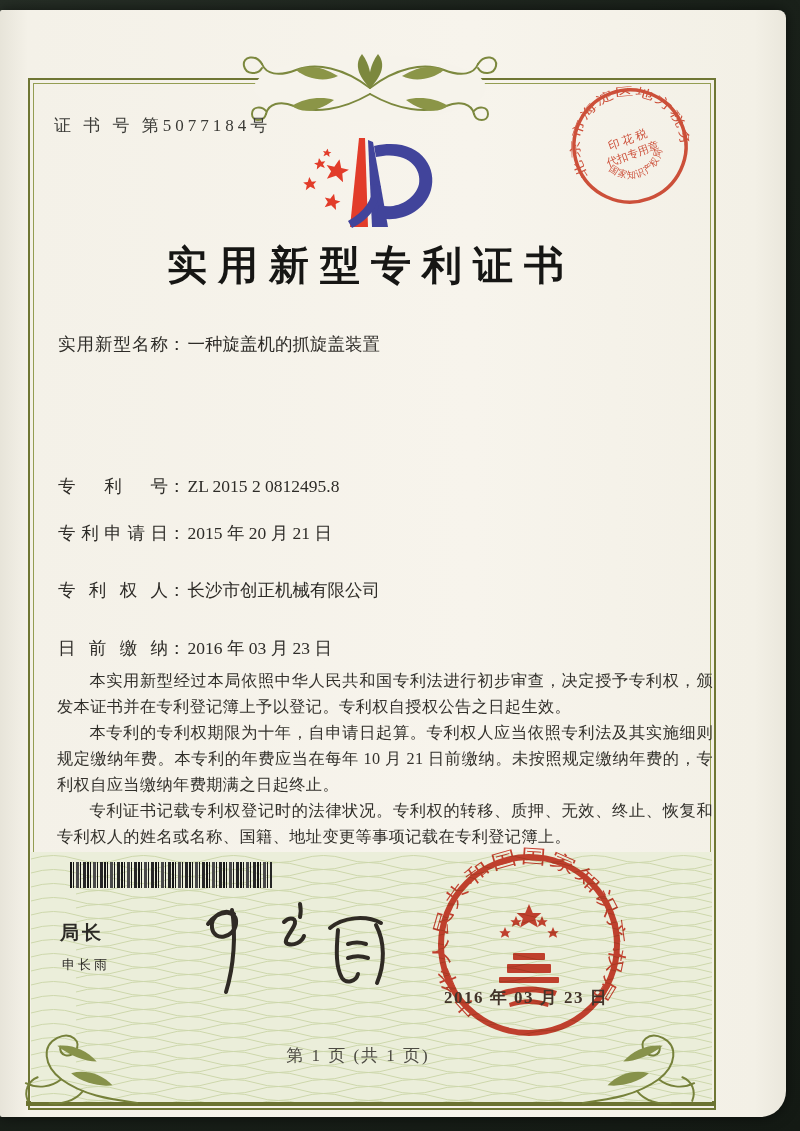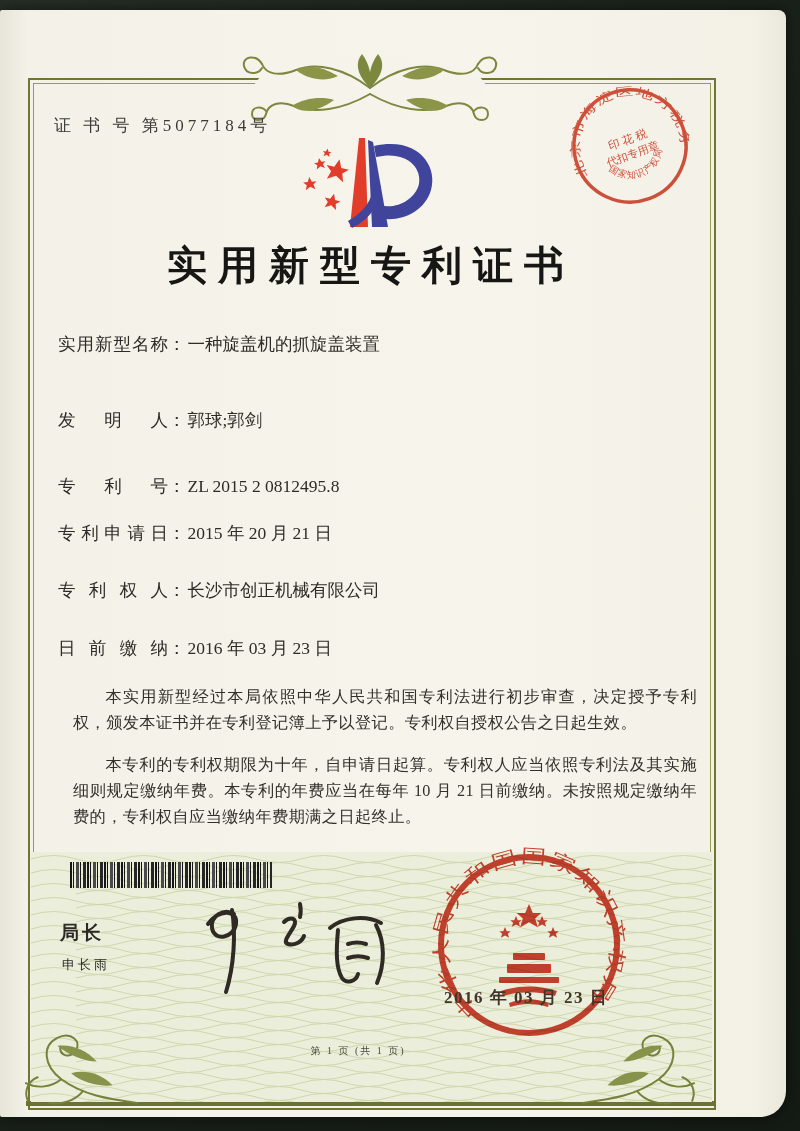--- a/index.html
+++ b/index.html
@@ -40,42 +40,42 @@
     font-size:40px;font-weight:600;color:#161614;letter-spacing:11px;
   }
   .field-row{position:absolute;left:58px;font-size:17.5px;color:#2e2c28;white-space:nowrap;}
   .field-row .flabel{display:inline-block;width:110px;text-align:justify;text-align-last:justify;vertical-align:top;}
   .field-row .fcolon{display:inline-block;margin-right:2px;}
   .r0{top:322px}.r1{top:398px}.r2{top:464px}.r3{top:511px}.r4{top:568px}.r5{top:626px}
   .paras{
     position:absolute;left:57px;top:658px;width:656px;
     font-size:16.2px;line-height:26px;color:#32302b;text-align:justify;letter-spacing:.4px;
   }
-  .paras p{margin:16px;text-indent:2em;}
+  .paras p{margin:0;text-indent:2em;}
   .barcode{
     position:absolute;left:70px;top:852px;width:202px;height:26px;
     background:repeating-linear-gradient(90deg,
       #161616 0px,#161616 2px,transparent 2px,transparent 3px,
       #161616 3px,#161616 4px,transparent 4px,transparent 6px,
       #4a4a4a 6px,#4a4a4a 9px,transparent 9px,transparent 10px,
       #161616 10px,#161616 11px,transparent 11px,transparent 13px,
       #262626 13px,#262626 16px,transparent 16px,transparent 17px);
   }
   .signer-role{position:absolute;left:60px;top:910px;font-size:19px;color:#2c2a26;letter-spacing:3px;font-weight:bold;}
   .signer-name{position:absolute;left:62px;top:946px;font-size:13px;color:#2c2a26;letter-spacing:3px;}
   .signature{position:absolute;left:180px;top:884px;width:220px;height:106px;}
   .seal{position:absolute;left:429px;top:835px;width:200px;height:200px;
     mix-blend-mode:multiply;opacity:.93;}
   .seal-date{
     position:absolute;left:444px;top:976px;font-size:17px;color:#42342a;
     letter-spacing:1.5px;z-index:6;font-weight:600;
   }
   .footer{
     position:absolute;left:28px;top:1034px;width:660px;text-align:center;
-    font-size:10px;color:#4c4a42;letter-spacing:2px;z-index:5;
+    font-size:17px;color:#4c4a42;letter-spacing:2px;z-index:5;
   }
   .z2{z-index:2}.z3{z-index:3}
 </style>
 </head>
 <body>
 
 <div class="paper">
 
   <div class="frame">
     <div class="frame-inner"></div>
@@ -168,39 +168,37 @@
       <use href="#star" x="-10" y="-10" width="20" height="20" transform="translate(30 62) scale(0.7) rotate(-6)"></use>
       <use href="#star" x="-10" y="-10" width="20" height="20" transform="translate(52 80) scale(0.85) rotate(14)"></use>
     </g>
   </svg>
 
   <div class="title">实用新型专利证书</div>
 
   <div class="field-row r0">
     <span class="flabel">实用新型名称</span><span class="fcolon">：</span><span class="fvalue">一种旋盖机的抓旋盖装置</span>
   </div>
-  <div class="field-row r1">
-    <span class="flabel">发明人</span><span class="fcolon">：</span><span class="fvalue">郭球;郭剑</span>
-  </div>
   <div class="field-row r2">
     <span class="flabel">专利号</span><span class="fcolon">：</span><span class="fvalue">ZL 2015 2 0812495.8</span>
   </div>
   <div class="field-row r3">
     <span class="flabel">专利申请日</span><span class="fcolon">：</span><span class="fvalue">2015 年 20 月 21 日</span>
   </div>
   <div class="field-row r4">
     <span class="flabel">专利权人</span><span class="fcolon">：</span><span class="fvalue">长沙市创正机械有限公司</span>
   </div>
   <div class="field-row r5">
     <span class="flabel">日前缴纳</span><span class="fcolon">：</span><span class="fvalue">2016 年 03 月 23 日</span>
   </div>
 
   <div class="paras">
     <p>本实用新型经过本局依照中华人民共和国专利法进行初步审查，决定授予专利权，颁发本证书并在专利登记簿上予以登记。专利权自授权公告之日起生效。</p>
     <p>本专利的专利权期限为十年，自申请日起算。专利权人应当依照专利法及其实施细则规定缴纳年费。本专利的年费应当在每年 10 月 21 日前缴纳。未按照规定缴纳年费的，专利权自应当缴纳年费期满之日起终止。</p>
+    <p>专利证书记载专利权登记时的法律状况。专利权的转移、质押、无效、终止、恢复和专利权人的姓名或名称、国籍、地址变更等事项记载在专利登记簿上。</p>
   </div>
 
   <div class="barcode z2"></div>
 
   <div class="signer-role z2">局长</div>
   <div class="signer-name z2">申长雨</div>
 
   <svg class="signature z3" viewBox="0 0 220 106">
     <g stroke="#2f2a24" stroke-width="4" fill="none" stroke-linecap="round" stroke-linejoin="round">
       <path d="M28 30 C 40 14, 58 16, 56 30 C 54 44, 34 48, 32 34 C 30 22, 44 14, 54 20"></path>

